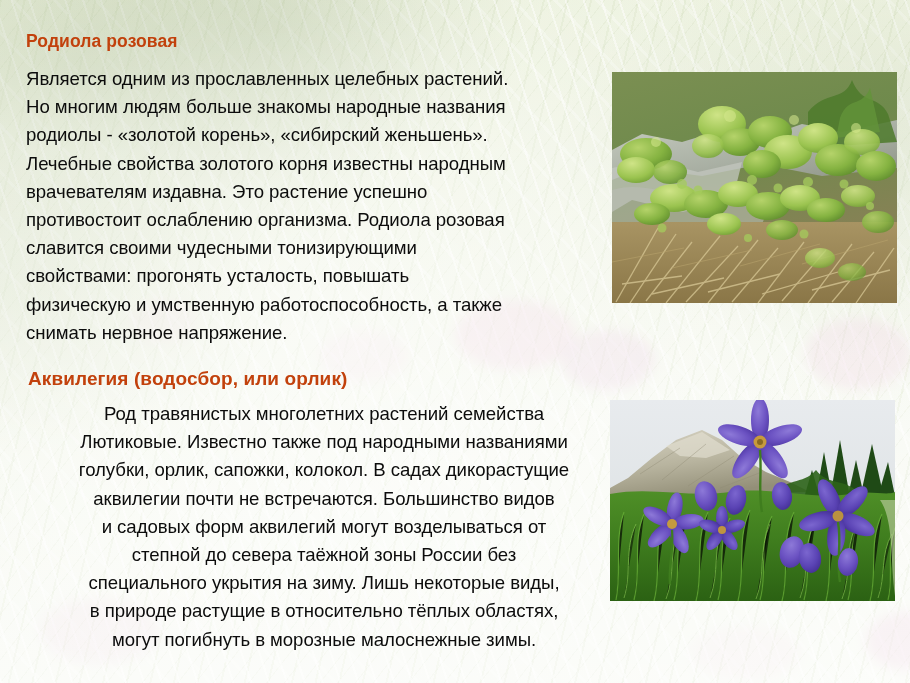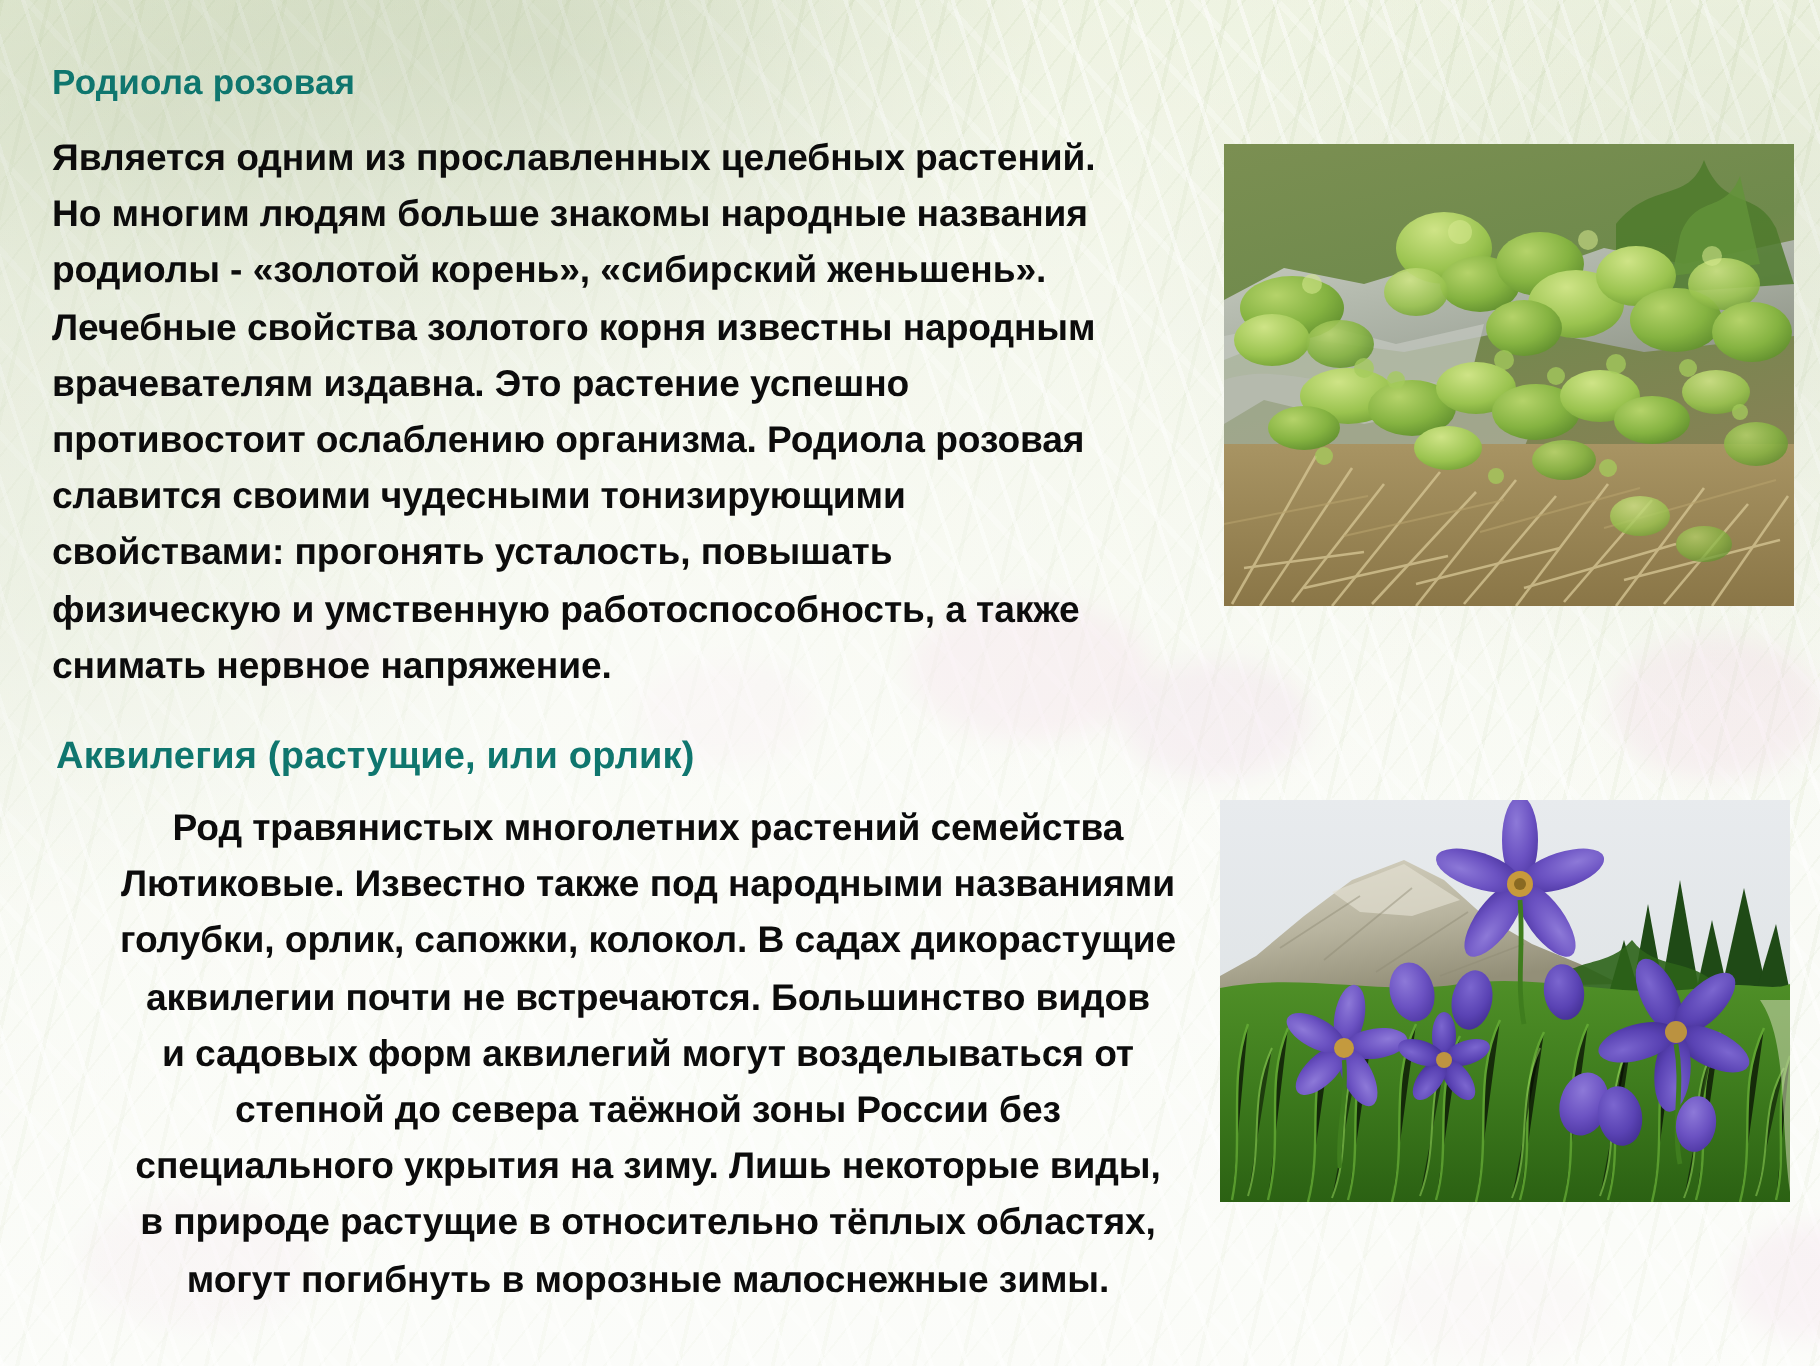--- a/index.html
+++ b/index.html
@@ -78,38 +78,38 @@
         rgba(255,255,255,0.72) 100%);
   }
   .bg-wash2 {
     background: radial-gradient(78% 70% at 36% 48%, rgba(255,255,255,0.55) 0%, rgba(255,255,255,0.10) 70%, rgba(255,255,255,0) 100%);
   }
 
   
   .heading {
     position: absolute;
     font-weight: bold;
-    color: #0f766e;
+    color: #c2410c;
     white-space: nowrap;
     letter-spacing: .1px;
   }
   #heading-rhodiola {
     left: 26px;
     top: 31px;
     font-size: 17.5px;
   }
   #heading-aquilegia {
     left: 28px;
     top: 368px;
     font-size: 19px;
   }
 
   .body-text {
     position: absolute;
-    font-weight: bold;
+    font-weight: normal;
     color: #0c0c0c;
     font-size: 18.6px;
     line-height: 28.2px;
     white-space: pre-line;
     letter-spacing: -0.05px;
   }
   #text-rhodiola {
     left: 26px;
     top: 65px;
     width: 590px;
@@ -287,21 +287,21 @@
       </g>
       <g fill="#d7e98f" opacity=".55">
         <circle cx="118" cy="44" r="6"></circle>
           <circle cx="182" cy="48" r="5"></circle>
         <circle cx="44" cy="70" r="5"></circle>
           <circle cx="244" cy="56" r="5"></circle>
       </g>
     </svg>
   </div>
 
-  <div class="heading" id="heading-aquilegia">Аквилегия (растущие, или орлик)</div>
+  <div class="heading" id="heading-aquilegia">Аквилегия (водосбор, или орлик)</div>
 
   <div class="body-text" id="text-aquilegia">Род травянистых многолетних растений семейства
 Лютиковые. Известно также под народными названиями
 голубки, орлик, сапожки, колокол. В садах дикорастущие
 аквилегии почти не встречаются. Большинство видов
 и садовых форм аквилегий могут возделываться от
 степной  до севера таёжной зоны России без
 специального укрытия на зиму. Лишь некоторые виды,
 в природе растущие в относительно тёплых областях,
 могут погибнуть в морозные малоснежные зимы.</div>

